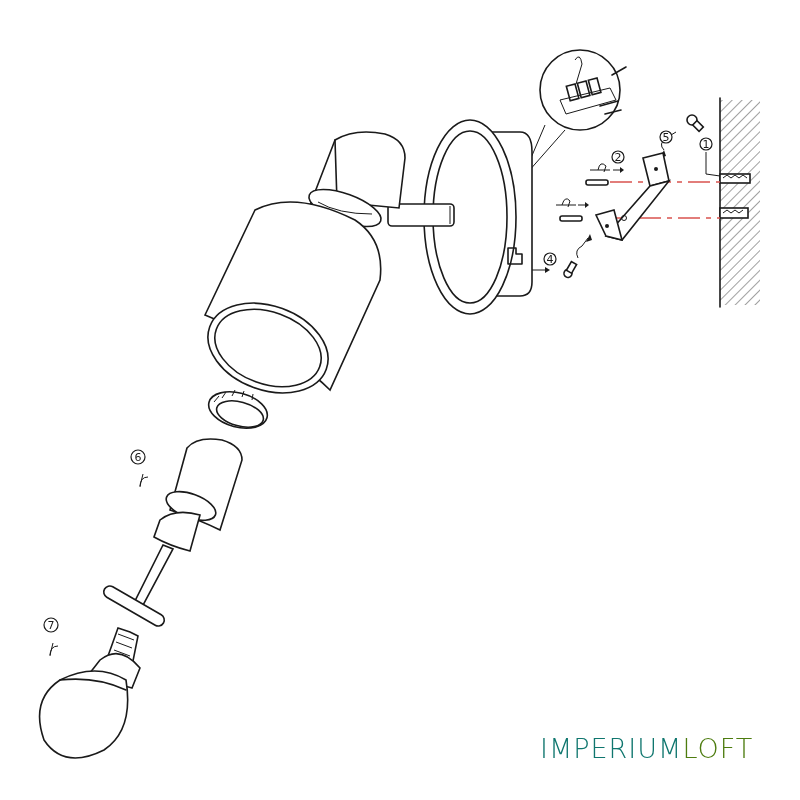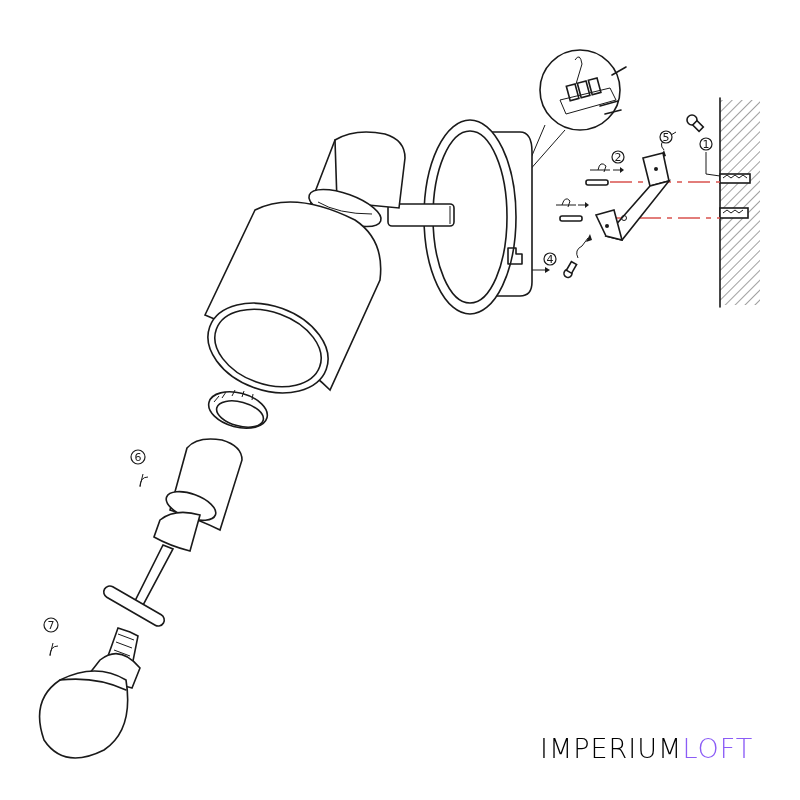--- a/index.html
+++ b/index.html
@@ -171,14 +171,14 @@
   <g>
     <path class="fillw" d="M118 628 l12 4 l8 4 l-6 30 l-24 -10 z"></path>
     <path class="thin" d="M118 634 l16 6 M116 642 l16 6 M114 650 l16 6"></path>
     <path class="fillw" d="M100 660 q20 -16 40 8 l-8 20 q-20 -6 -46 -10 z"></path>
     <path class="fillw" d="M60 680 q-30 20 -16 60 q20 30 60 10 q30 -20 22 -70 q-30 -18 -66 0 z"></path>
     <path class="ln" d="M60 680 q36 -4 66 10"></path>
   </g>
 </svg>
 
 <div id="brand">
-  <span class="a" style="color:#000000;">IMPERIUM</span><span class="b" style="color:#8b5cf6;">LOFT</span>
+  <span class="a" style="color:#0f766e;">IMPERIUM</span><span class="b" style="color:#4d7c0f;">LOFT</span>
 </div>
 
 </body></html>

